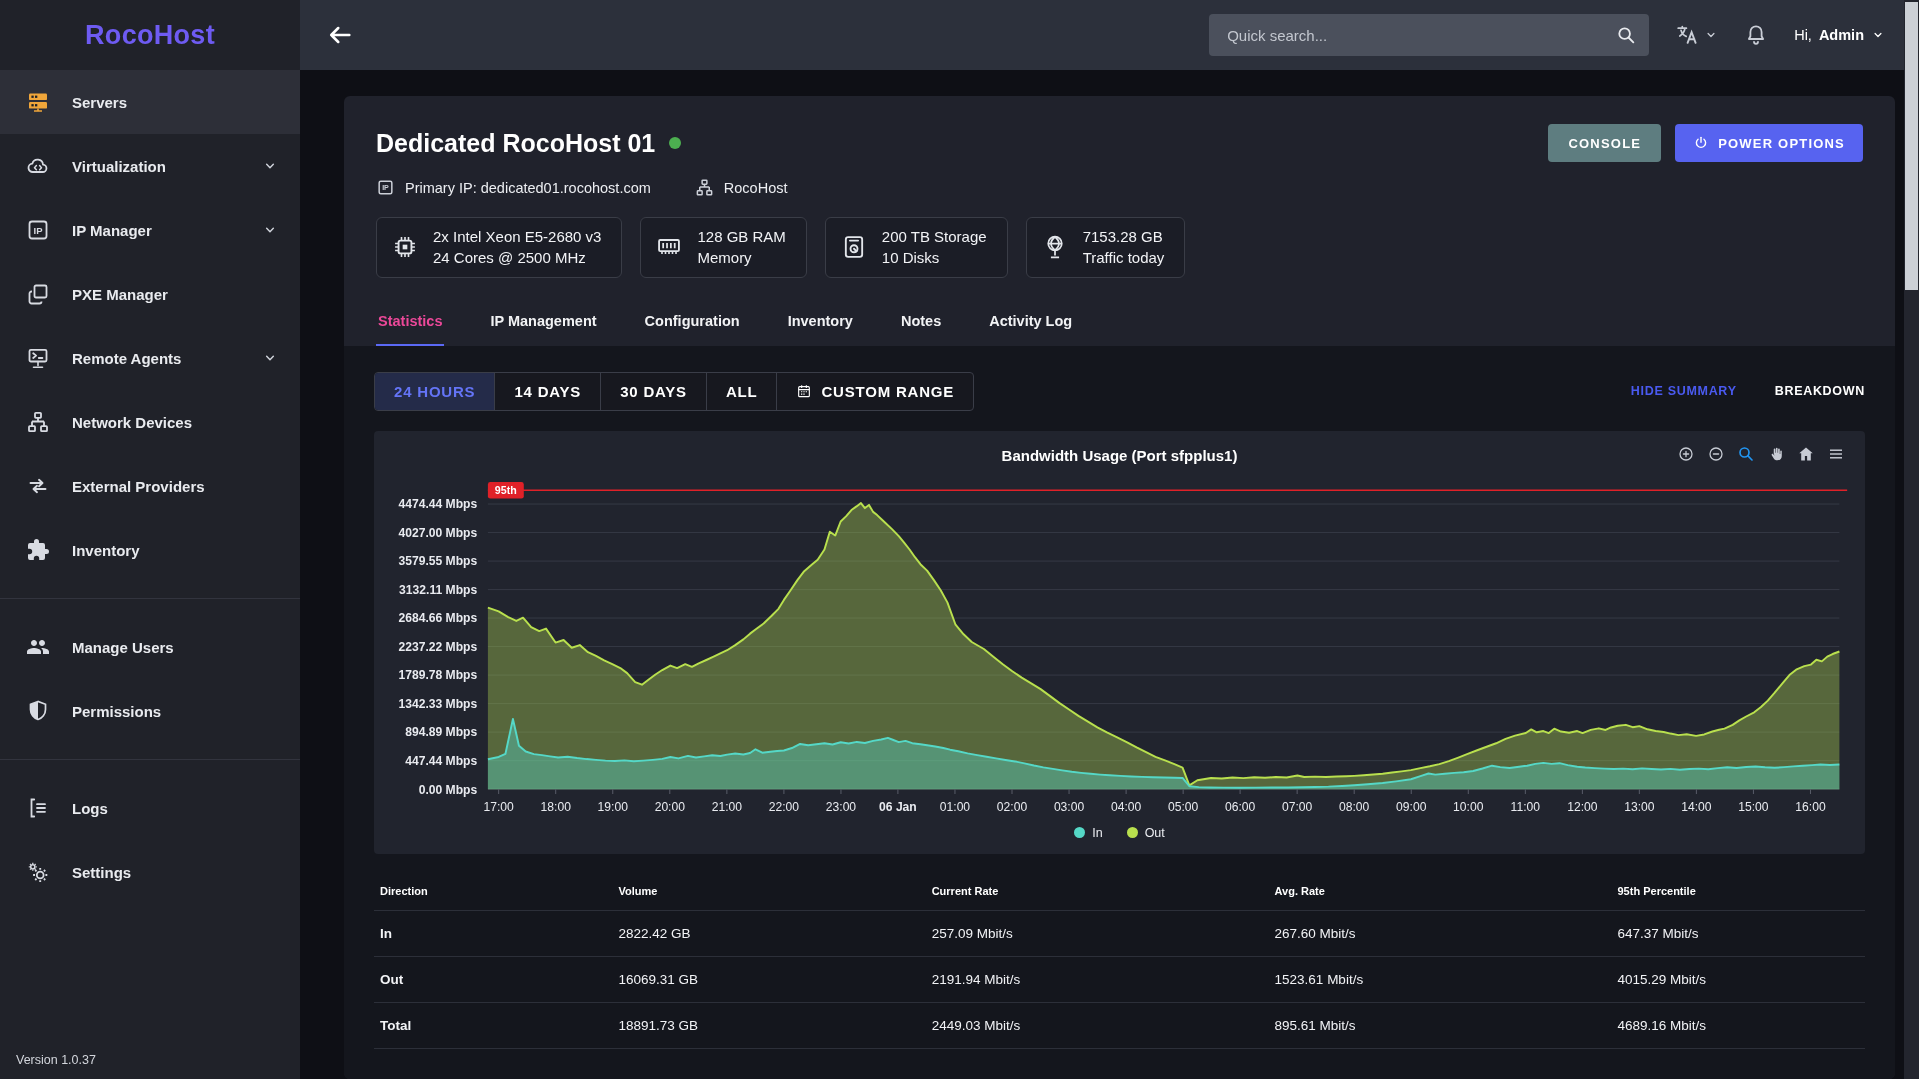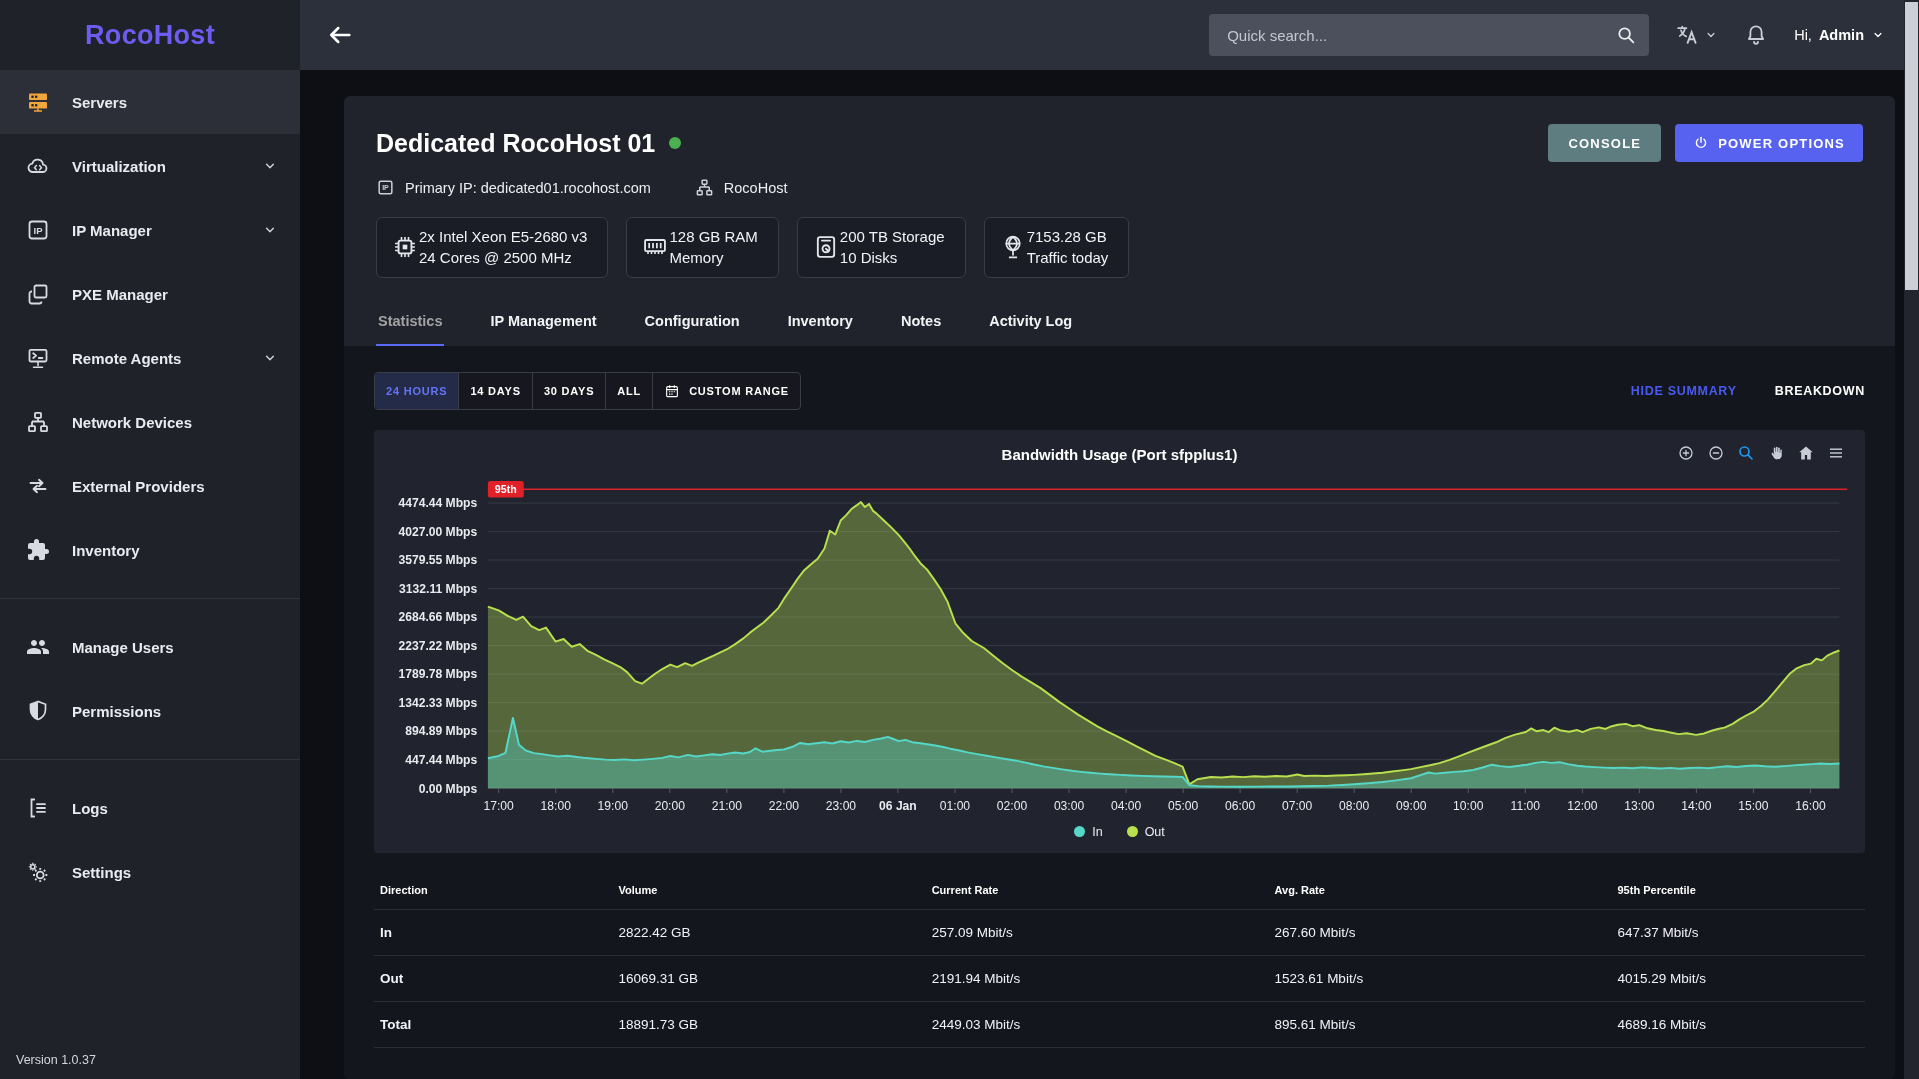--- a/index.html
+++ b/index.html
@@ -47,34 +47,34 @@
   .actions { margin-left:auto; display:flex; gap:14px; }
   .btn { border:none; border-radius:4px; color:#fff; font-weight:700; font-size:13px;
     letter-spacing:1.2px; padding:11px 20px; font-family:inherit; cursor:pointer; }
   .btn.console { background:#5e7d80; }
   .btn.power { background:#5763f0; display:inline-flex; align-items:center; gap:9px; padding:11px 18px; }
   .btn.power .ic { width:16px; height:16px; }
   .meta-row { display:flex; gap:44px; margin-top:16px; }
   .meta { display:flex; align-items:center; gap:10px; font-size:14.5px; color:#eceef2; }
   .meta .ic { width:19px; height:19px; color:#ccd0d8; }
   .specs { display:flex; gap:18px; margin-top:20px; }
-  .spec-card { display:flex; align-items:center; border:1px solid #3a3d47; background:#1b1d26;
+  .spec-card { display:flex; align-items:center; gap:14px; border:1px solid #3a3d47; background:#1b1d26;
     border-radius:6px; padding:8px 20px 8px 14px; }
   .spec-card .ic { width:28px; height:28px; color:#e3e6eb; flex:0 0 28px; }
   .spec-card .l1, .spec-card .l2 { font-size:15px; line-height:1.42; color:#f2f3f6; }
   .tabs { display:flex; margin-top:22px; }
   .tab { font-size:14.5px; font-weight:700; color:#f2f3f5; padding:13px 2px 15px; margin-right:44px; cursor:pointer;
     border-bottom:2.5px solid transparent; }
-  .tab.active { color:#a3a3a3; border-bottom-color:#5b69f5; }
+  .tab.active { color:#ec4899; border-bottom-color:#5b69f5; }
 
   
   .stats { background:#14161d; flex:1; padding:26px 30px 0 30px; }
   .controls { display:flex; align-items:center; }
   .range { display:inline-flex; border:1px solid #3a3d48; border-radius:4px; background:#17181f; overflow:hidden; }
-  .rb { padding:10px 11px; font-size:11px; font-weight:700; letter-spacing:.8px; color:#fff;
+  .rb { padding:10px 19px; font-size:15px; font-weight:700; letter-spacing:.8px; color:#fff;
     border-right:1px solid #3a3d48; display:flex; align-items:center; gap:9px; cursor:pointer; }
   .rb:last-child { border-right:none; }
   .rb.active { background:#242b49; color:#6474f6; }
   .rb .ic { width:16px; height:16px; }
   .links { margin-left:auto; display:flex; gap:38px; }
   .link { font-size:12.5px; font-weight:700; letter-spacing:.7px; cursor:pointer; }
   .link.hide { color:#4a5af0; }
   .link.bd { color:#fff; }
 
   .chart-panel { margin-top:20px; background:#21242e; border-radius:4px; padding:12px 12px 6px; }

